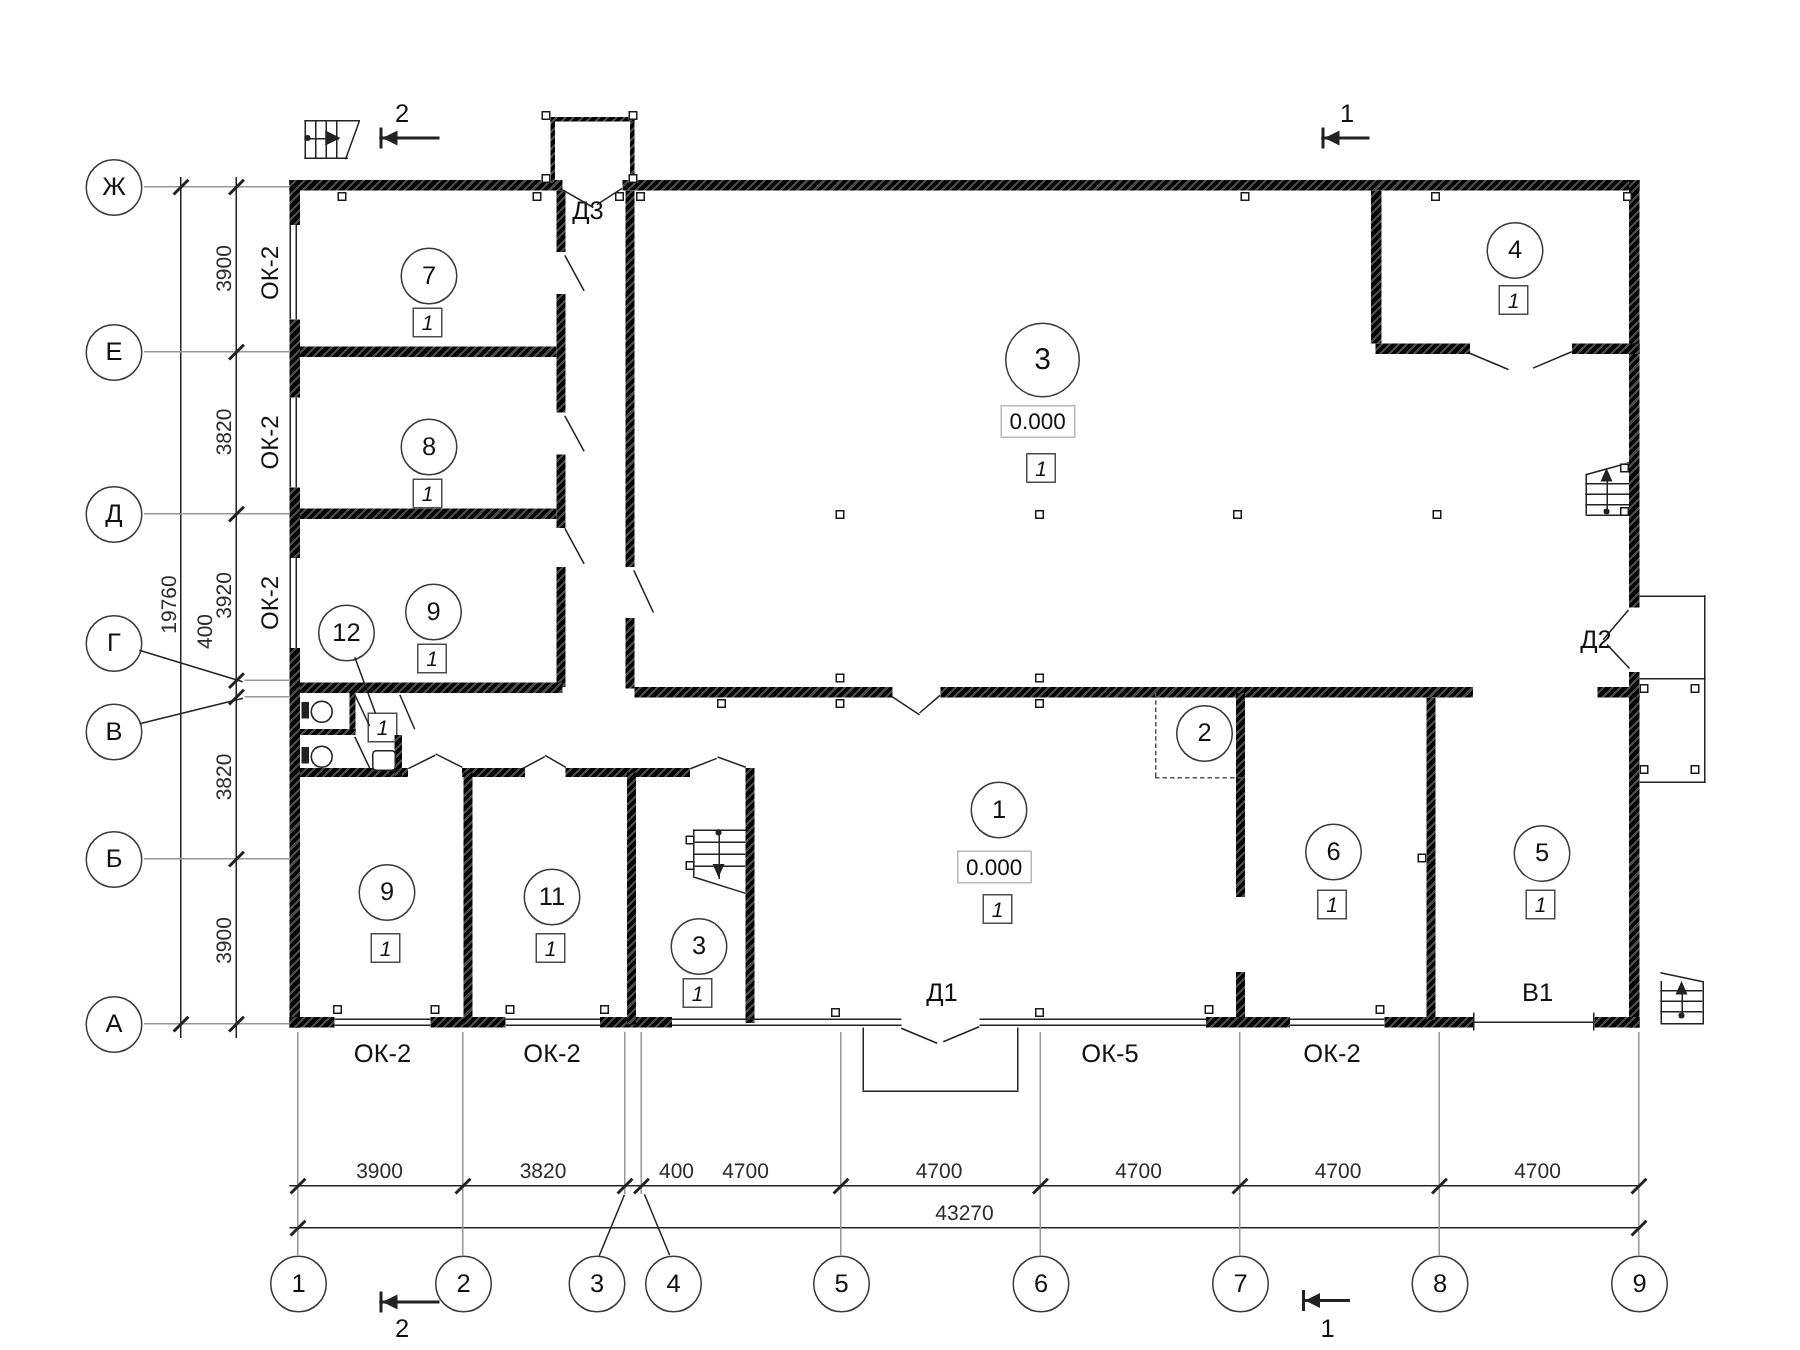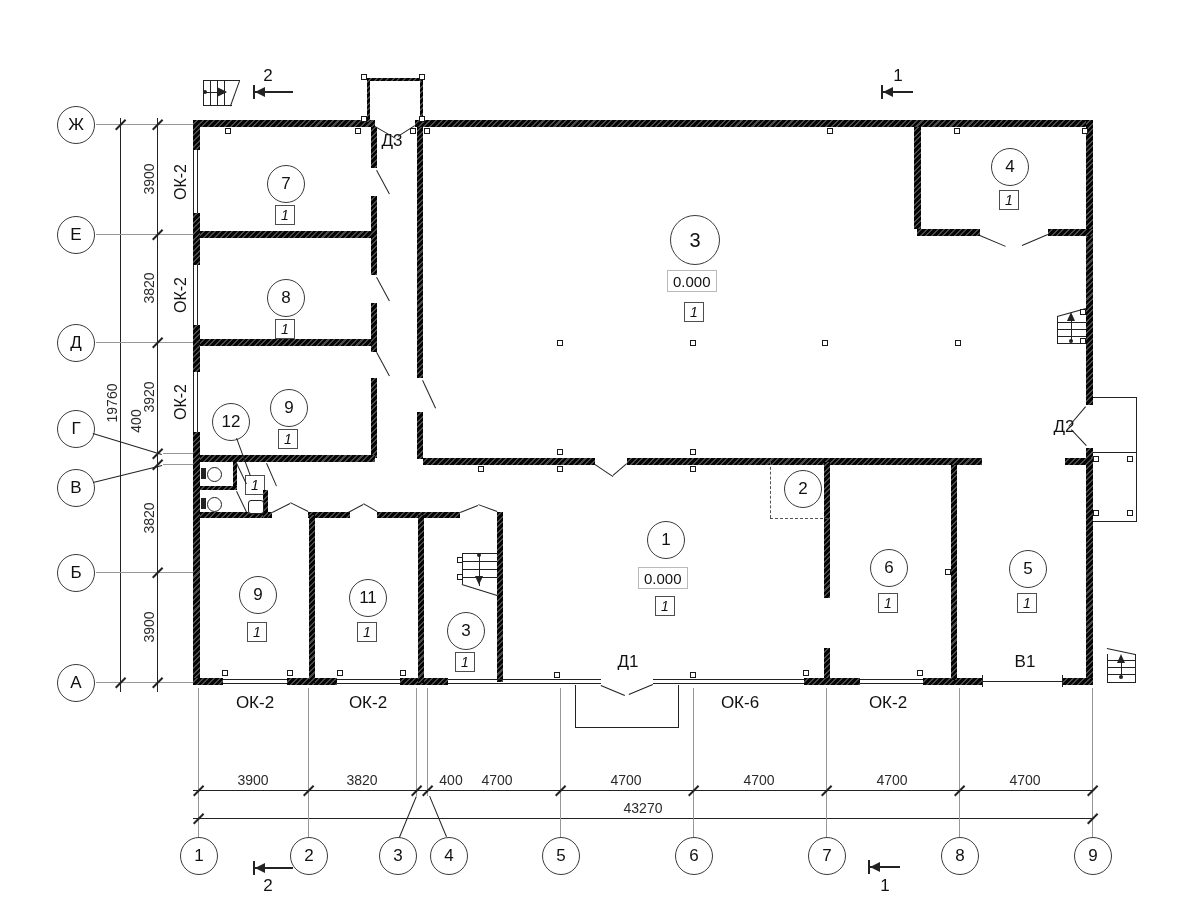--- a/index.html
+++ b/index.html
@@ -76,21 +76,21 @@
   <div class="dim" style="left:759px;top:788px;">4700</div>
   <div class="dim" style="left:892px;top:788px;">4700</div>
   <div class="dim" style="left:1025px;top:788px;">4700</div>
   <div class="dim" style="left:643px;top:816px;">43270</div>
 
   <div class="lblv" style="left:181px;top:182px;">ОК-2</div>
   <div class="lblv" style="left:181px;top:295px;">ОК-2</div>
   <div class="lblv" style="left:181px;top:402px;">ОК-2</div>
   <div class="lbl" style="left:255px;top:703px;">ОК-2</div>
   <div class="lbl" style="left:368px;top:703px;">ОК-2</div>
-  <div class="lbl" style="left:740px;top:703px;">ОК-6</div>
+  <div class="lbl" style="left:740px;top:703px;">ОК-5</div>
   <div class="lbl" style="left:888px;top:703px;">ОК-2</div>
 
   <div class="lbl" style="left:392px;top:141px;">Д3</div>
   <div class="lbl" style="left:628px;top:662px;">Д1</div>
   <div class="lbl" style="left:1064px;top:427px;">Д2</div>
   <div class="lbl" style="left:1025px;top:662px;">В1</div>
 
   <div class="seclbl" style="left:268px;top:76px;">2</div>
   <div class="seclbl" style="left:898px;top:76px;">1</div>
   <div class="seclbl" style="left:268px;top:886px;">2</div>

